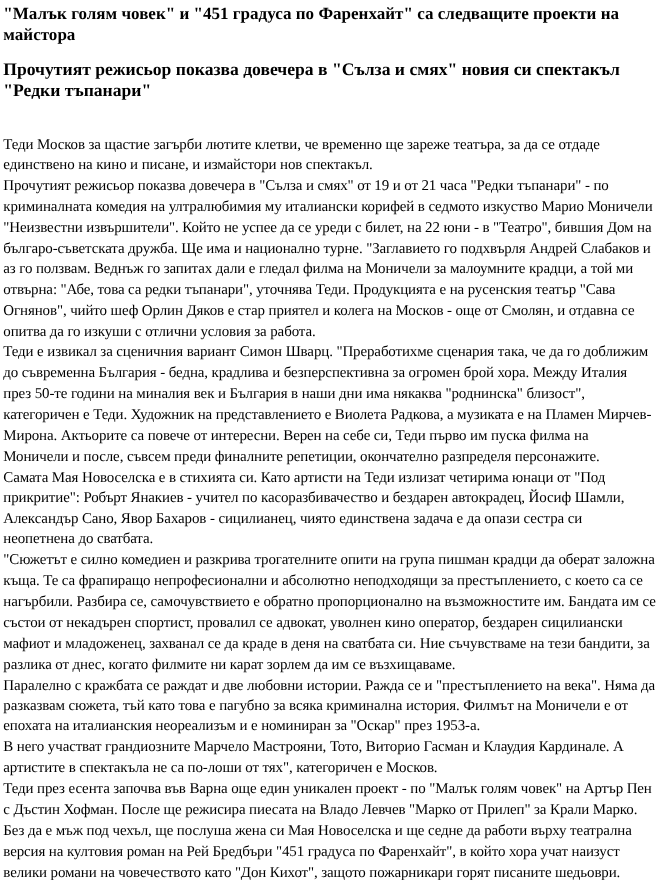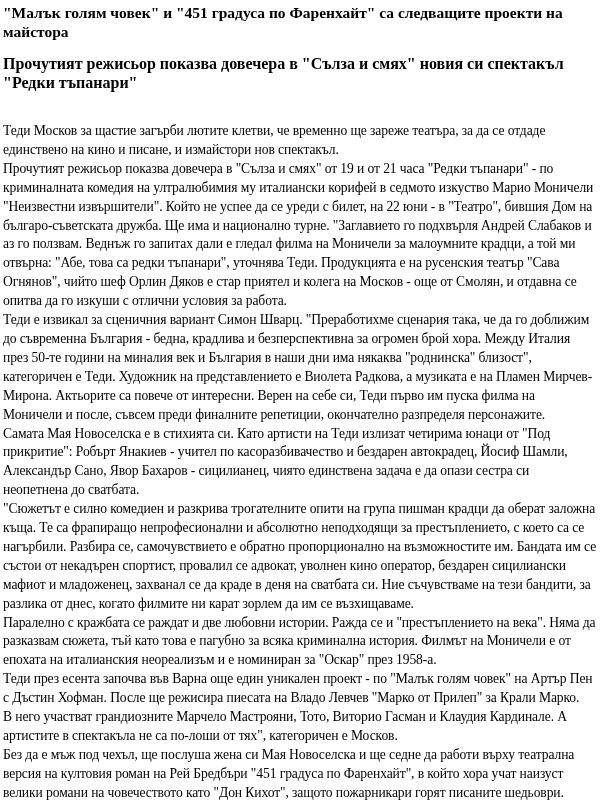--- a/index.html
+++ b/index.html
@@ -16,19 +16,19 @@
 
 <div class="wrap">
   <h3 class="kicker">"Малък голям човек" и "451 градуса по Фаренхайт" са следващите проекти на майстора</h3>
   <h3 class="sub">Прочутият режисьор показва довечера в "Сълза и смях" новия си спектакъл "Редки тъпанари"</h3>
   <div class="body">
     <p>Теди Москов за щастие загърби лютите клетви, че временно ще зареже театъра, за да се отдаде единствено на кино и писане, и измайстори нов спектакъл.</p>
     <p>Прочутият режисьор показва довечера в "Сълза и смях" от 19 и от 21 часа "Редки тъпанари" - по криминалната комедия на ултралюбимия му италиански корифей в седмото изкуство Марио Моничели "Неизвестни извършители". Който не успее да се уреди с билет, на 22 юни - в "Театро", бившия Дом на българо-съветската дружба. Ще има и национално турне. "Заглавието го подхвърля Андрей Слабаков и аз го ползвам. Веднъж го запитах дали е гледал филма на Моничели за малоумните крадци, а той ми отвърна: "Абе, това са редки тъпанари", уточнява Теди. Продукцията е на русенския театър "Сава Огнянов", чийто шеф Орлин Дяков е стар приятел и колега на Москов - още от Смолян, и отдавна се опитва да го изкуши с отлични условия за работа.</p>
     <p>Теди е извикал за сценичния вариант Симон Шварц. "Преработихме сценария така, че да го доближим до съвременна България - бедна, крадлива и безперспективна за огромен брой хора. Между Италия през 50-те години на миналия век и България в наши дни има някаква "роднинска" близост", категоричен е Теди. Художник на представлението е Виолета Радкова, а музиката е на Пламен Мирчев-Мирона. Актьорите са повече от интересни. Верен на себе си, Теди първо им пуска филма на Моничели и после, съвсем преди финалните репетиции, окончателно разпределя персонажите.</p>
     <p>Самата Мая Новоселска е в стихията си. Като артисти на Теди излизат четирима юнаци от "Под прикритие": Робърт Янакиев - учител по касоразбивачество и бездарен автокрадец, Йосиф Шамли, Александър Сано, Явор Бахаров - сицилианец, чиято единствена задача е да опази сестра си неопетнена до сватбата.</p>
     <p>"Сюжетът е силно комедиен и разкрива трогателните опити на група пишман крадци да оберат заложна къща. Те са фрапиращо непрофесионални и абсолютно неподходящи за престъплението, с което са се нагърбили. Разбира се, самочувствието е обратно пропорционално на възможностите им. Бандата им се състои от некадърен спортист, провалил се адвокат, уволнен кино оператор, бездарен сицилиански мафиот и младоженец, захванал се да краде в деня на сватбата си. Ние съчувстваме на тези бандити, за разлика от днес, когато филмите ни карат зорлем да им се възхищаваме.</p>
-    <p>Паралелно с кражбата се раждат и две любовни истории. Ражда се и "престъплението на века". Няма да разказвам сюжета, тъй като това е пагубно за всяка криминална история. Филмът на Моничели е от епохата на италианския  неореализъм и е номиниран за "Оскар" през 1958-а.</p>
+    <p>Паралелно с кражбата се раждат и две любовни истории. Ражда се и "престъплението на века". Няма да разказвам сюжета, тъй като това е пагубно за всяка криминална история. Филмът на Моничели е от епохата на италианския  неореализъм и е номиниран за "Оскар" през 1953-а.</p>
+    <p>В него участват грандиозните Марчело Мастрояни, Тото, Виторио Гасман и Клаудия Кардинале. А артистите в спектакъла не са по-лоши от тях", категоричен е Москов.</p>
     <p>Теди през есента започва във Варна още един уникален проект - по "Малък голям човек" на Артър Пен с Дъстин Хофман. После ще режисира пиесата на Владо Левчев "Марко от Прилеп" за Крали Марко.</p>
-    <p>В него участват грандиозните Марчело Мастрояни, Тото, Виторио Гасман и Клаудия Кардинале. А артистите в спектакъла не са по-лоши от тях", категоричен е Москов.</p>
     <p>Без да е мъж под чехъл, ще послуша жена си Мая Новоселска и ще седне да работи върху театрална версия на култовия роман на Рей Бредбъри "451 градуса по Фаренхайт", в който хора учат наизуст велики романи на човечеството като "Дон Кихот", защото пожарникари горят писаните шедьоври.</p>
 
   </div>
 </div>
 
 </body></html>

